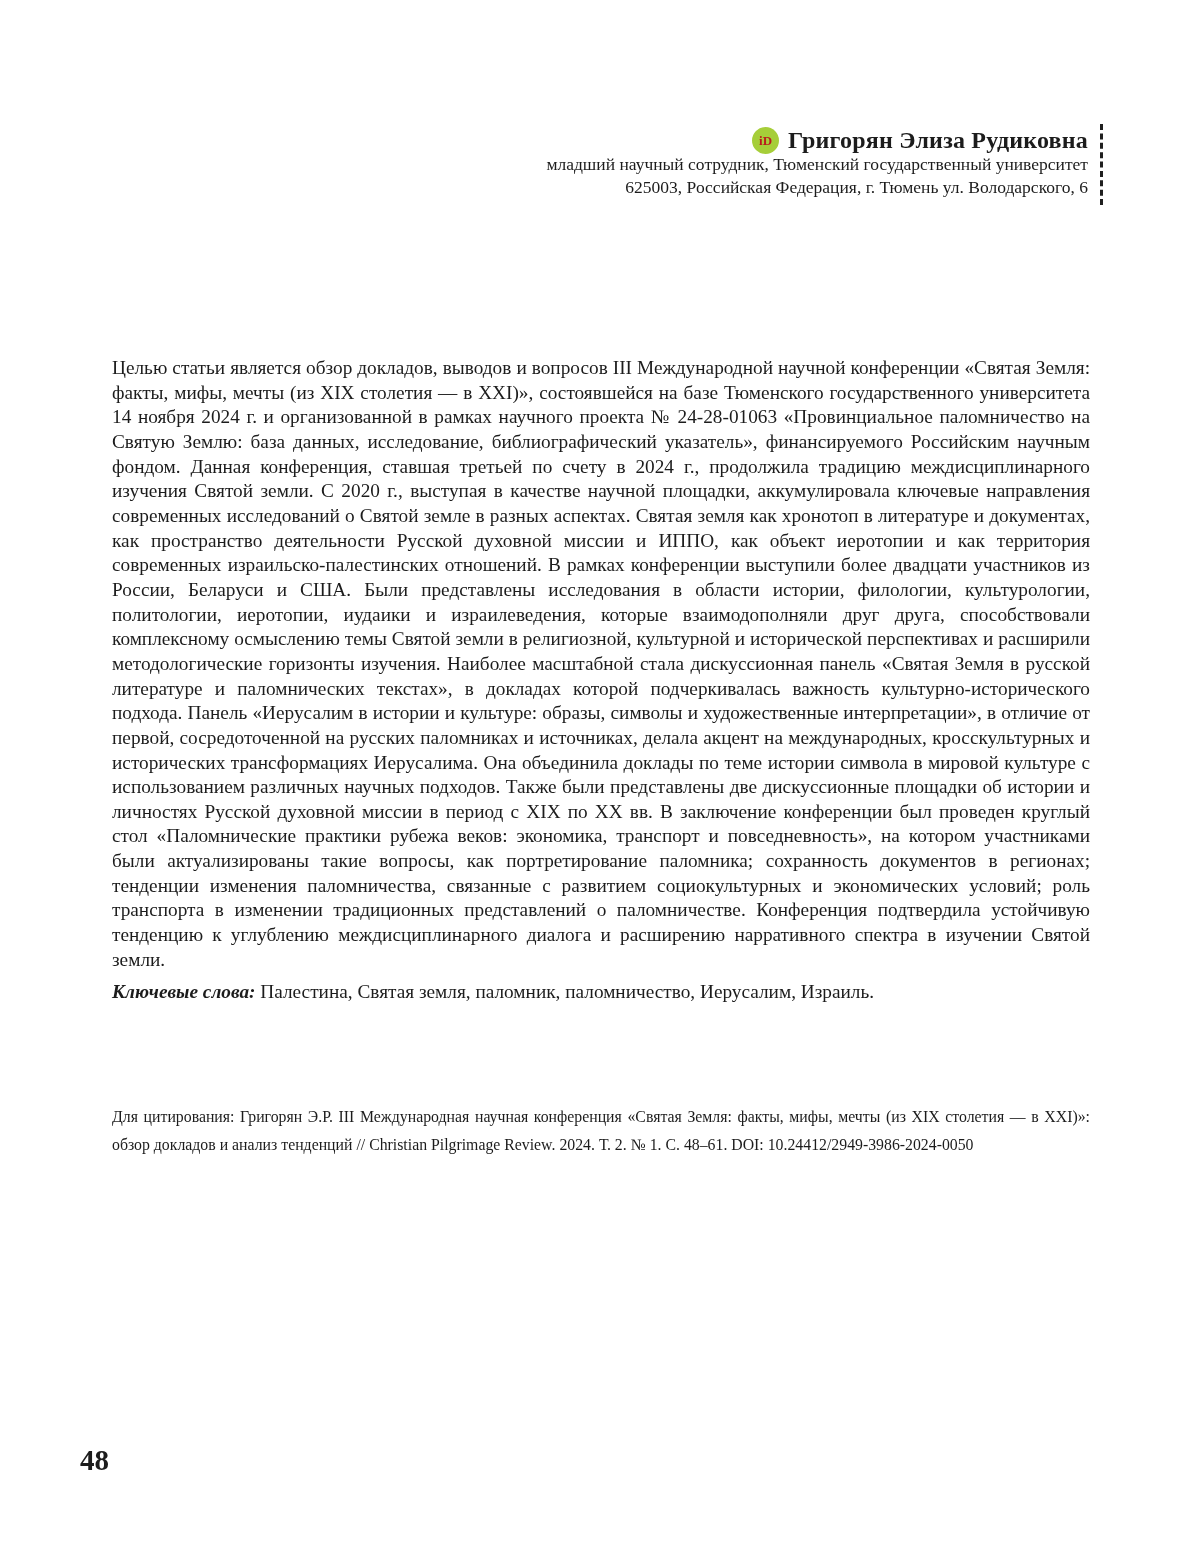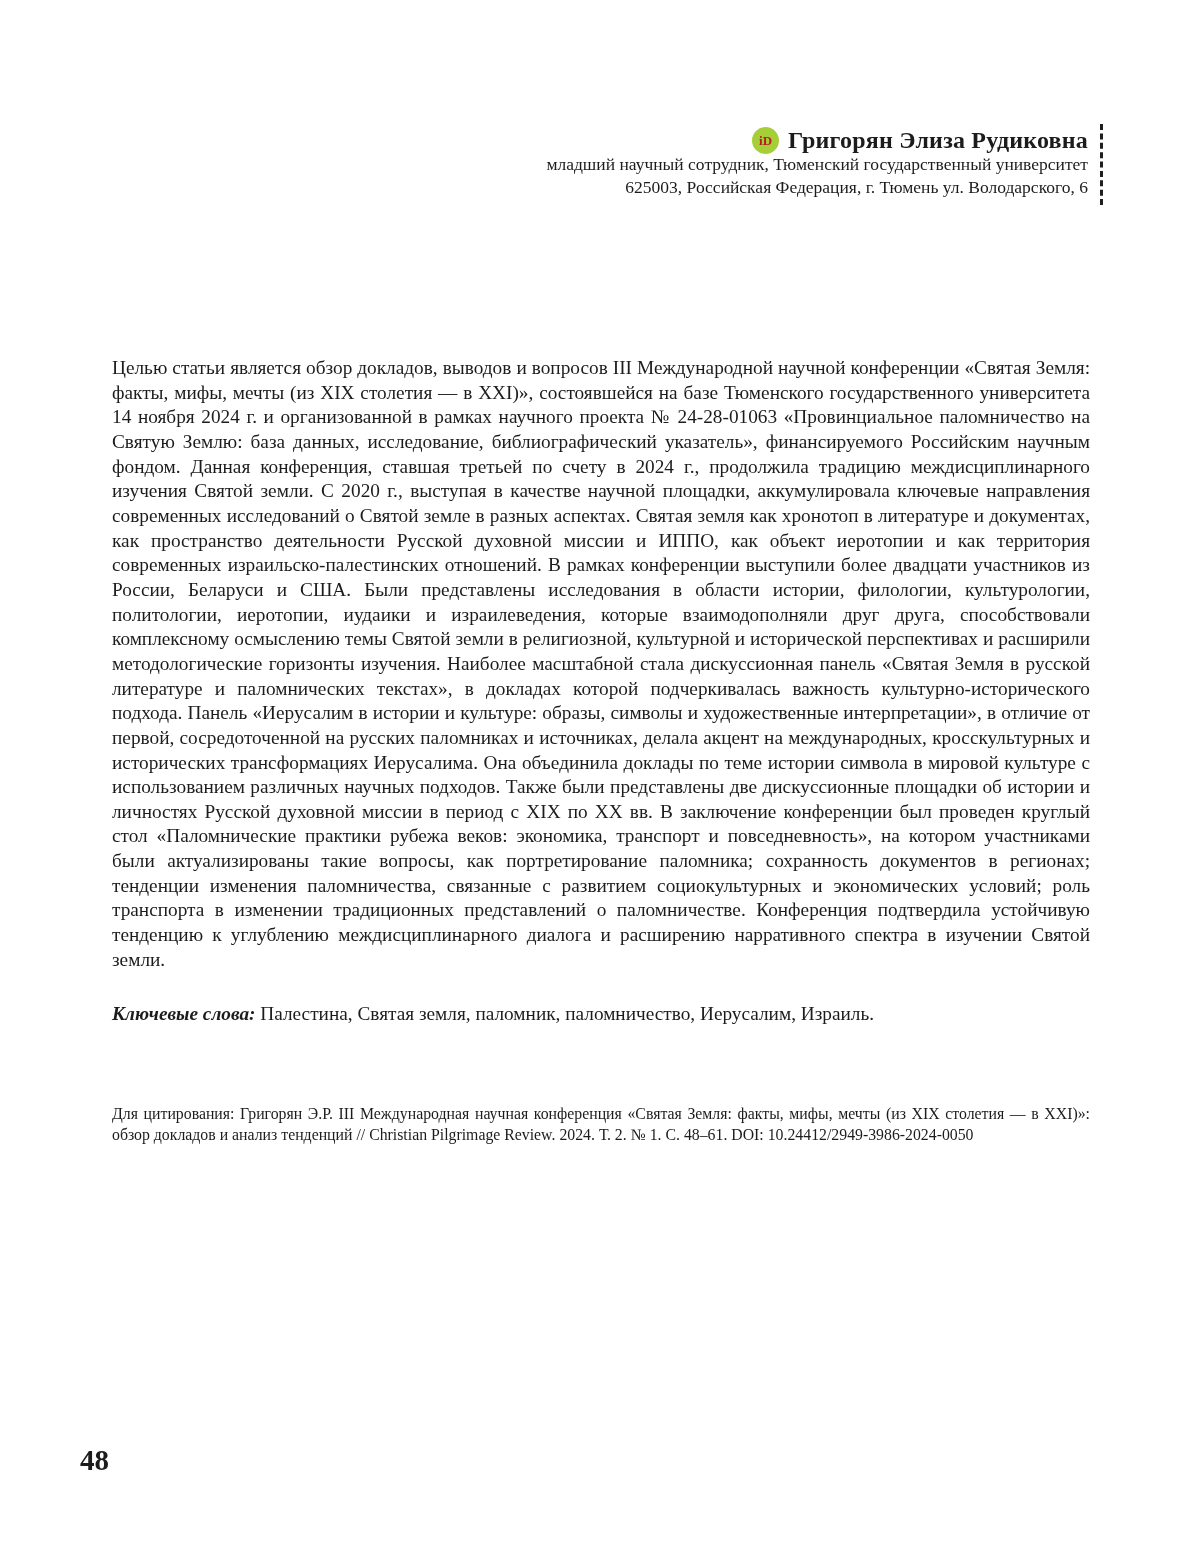--- a/index.html
+++ b/index.html
@@ -90,21 +90,21 @@
     width: 978px;
     font-size: 19.3px;
     line-height: 24.65px;
     text-align: justify;
   }
 
   
   .keywords {
     position: absolute;
     left: 112px;
-    top: 1002px;
+    top: 980px;
     width: 978px;
     font-size: 19.3px;
     line-height: 24.65px;
   }
   .keywords-label {
     font-weight: bold;
     font-style: italic;
   }
 
   
@@ -118,21 +118,21 @@
     text-align: justify;
   }
 
   
   .citation-note {
     position: absolute;
     left: 112px;
     top: 1103px;
     width: 978px;
     font-size: 15.8px;
-    line-height: 21px;
+    line-height: 28px;
     text-align: justify;
   }
 
   
   .page-number {
     position: absolute;
     left: 80px;
     top: 1444px;
     font-size: 29px;
     font-weight: bold;

